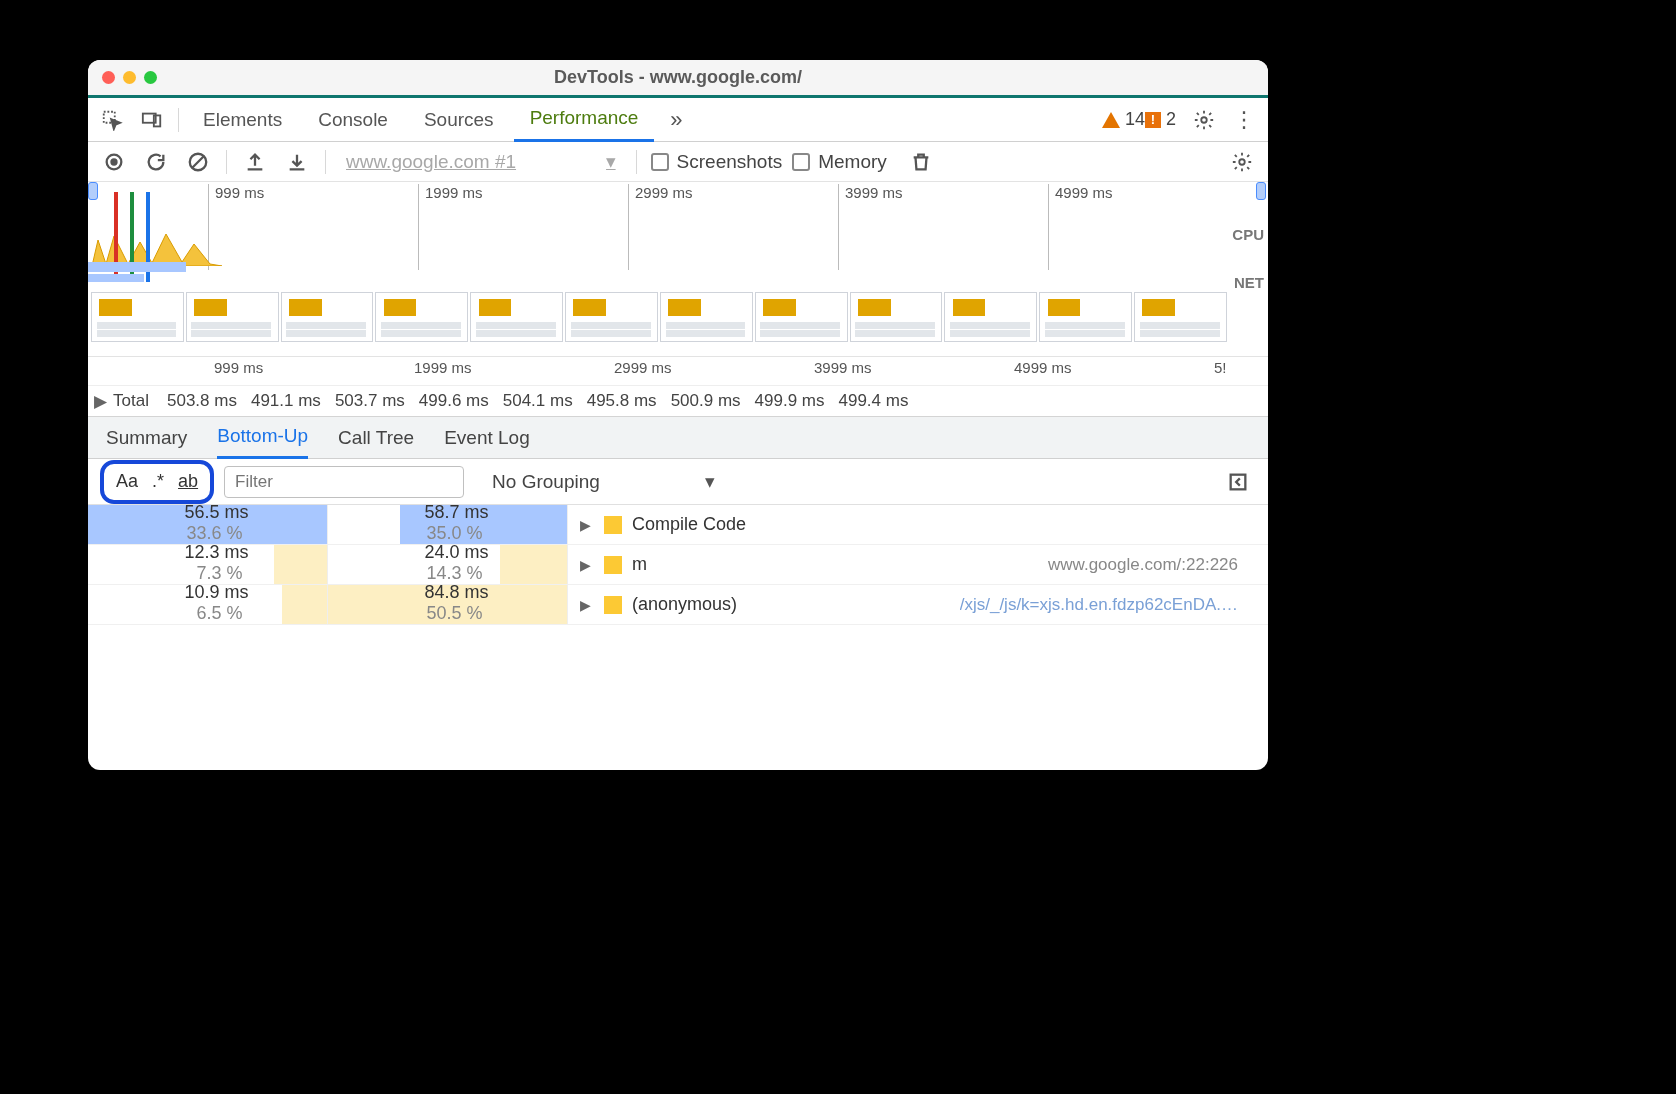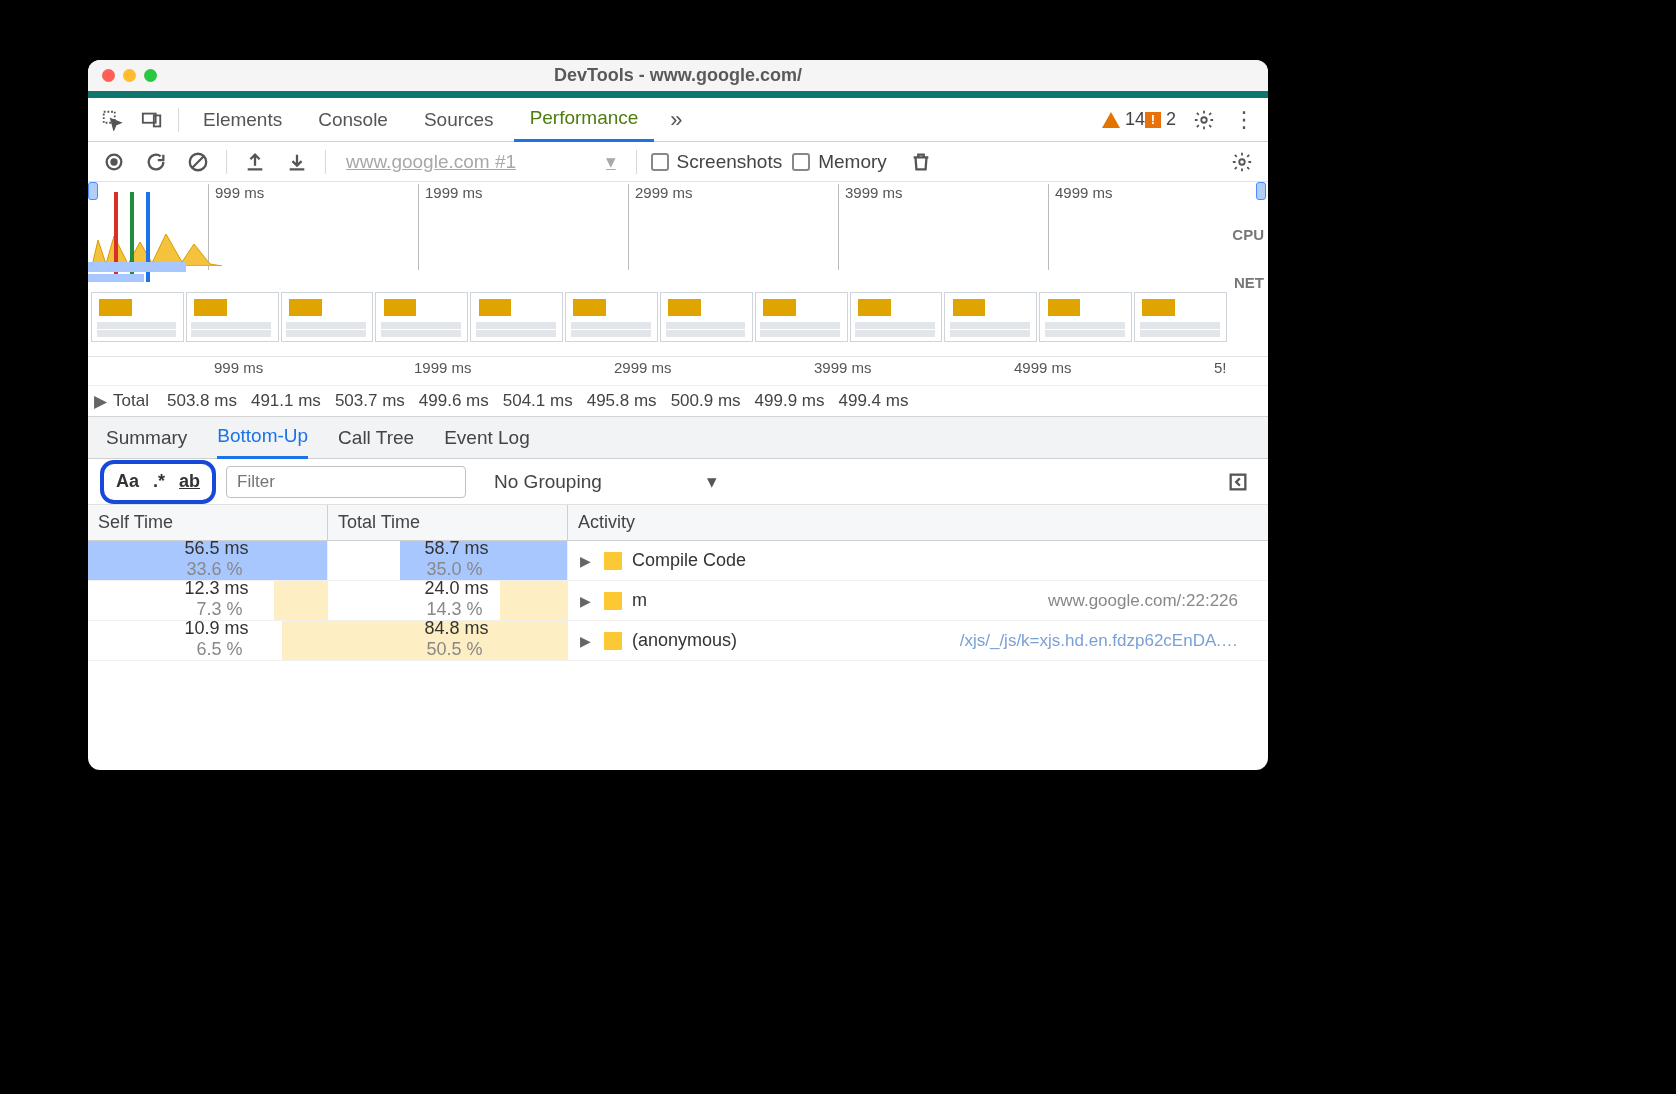--- a/index.html
+++ b/index.html
@@ -1,18 +1,18 @@
 <!DOCTYPE html>
 <html><head>
 <meta charset="utf-8">
 <style>
   * { box-sizing: border-box; margin: 0; padding: 0; font-family: -apple-system, BlinkMacSystemFont, "Segoe UI", Helvetica, Arial, sans-serif; }
   body { background: #000; width: 1676px; height: 1094px; overflow: hidden; }
   .window { position: absolute; left: 88px; top: 60px; width: 1180px; height: 710px; background: #fff; border-radius: 12px; box-shadow: 0 30px 60px rgba(0,0,0,.45); overflow: hidden; display: flex; flex-direction: column; }
-  .titlebar { height: 38px; display: flex; align-items: center; background: #f5f5f5; border-bottom: 7px solid #0f766e; position: relative; }
+  .titlebar { height: 38px; display: flex; align-items: center; background: #f5f5f5; border-bottom: 3px solid #0f766e; position: relative; }
   .traffic { display: flex; gap: 8px; margin-left: 14px; }
   .traffic span { width: 13px; height: 13px; border-radius: 50%; display: inline-block; }
   .tl-close { background: #ff5f57; }
   .tl-min { background: #febc2e; }
   .tl-max { background: #28c840; }
   .titletext { position: absolute; left: 0; right: 0; text-align: center; font-size: 18px; font-weight: 600; color: #5a5a5a; pointer-events: none; }
 
   .tabs { height: 44px; display: flex; align-items: center; border-bottom: 1px solid #d0d0d0; padding: 0 6px; gap: 4px; }
   .icon-btn { width: 36px; height: 36px; display: flex; align-items: center; justify-content: center; color: #555; border-radius: 4px; cursor: pointer; }
   .icon-btn svg { width: 22px; height: 22px; }
@@ -49,21 +49,21 @@
   .frames-row { height: 32px; display: flex; align-items: center; border-top: 1px solid #eee; border-bottom: 1px solid #d4d4d4; font-size: 17px; color: #444; padding-left: 6px; }
   .frames-row .arrow { margin-right: 6px; color: #666; }
   .frames-times { display: flex; gap: 0; margin-left: 18px; }
   .frames-times span { display: inline-block; margin-right: 14px; }
 
   .bottom-tabs { height: 42px; display: flex; align-items: center; gap: 30px; padding: 15px 18px; background: #f1f3f4; border-bottom: 1px solid #d0d0d0; font-size: 19px; color: #444; }
   .btab { cursor: pointer; height: 42px; display: flex; align-items: center; }
   .btab.active { color: #1a73e8; border-bottom: 3px solid #1a73e8; }
 
   .filter-row { height: 46px; display: flex; align-items: center; padding: 6px 12px; gap: 10px; border-bottom: 1px solid #e0e0e0; }
-  .highlight-box { border: 4px solid #1648d9; border-radius: 14px; height: 44px; display: flex; align-items: center; gap: 14px; padding: 16px 12px; font-size: 18px; color: #333; font-weight: 700; }
+  .highlight-box { border: 4px solid #1648d9; border-radius: 14px; height: 44px; display: flex; align-items: center; gap: 14px; padding: 16px 12px; font-size: 18px; color: #333; font-weight: 400; }
   .filter-input { height: 32px; width: 240px; border: 1px solid #c0c0c0; border-radius: 4px; padding: 0 10px; font-size: 17px; color: #333; }
   .grouping { font-size: 19px; color: #444; margin-left: 18px; }
   .grouping-caret { margin-left: 100px; color: #555; }
 
   .table-head { display: flex; height: 36px; background: #f6f7f9; border-bottom: 1px solid #d0d0d0; font-size: 18px; color: #444; }
   .col-self { width: 240px; border-right: 1px solid #d0d0d0; padding-left: 10px; display: flex; align-items: center; }
   .col-total { width: 240px; border-right: 1px solid #d0d0d0; padding-left: 10px; display: flex; align-items: center; }
   .col-act { flex: 1; padding-left: 10px; display: flex; align-items: center; }
 
   .table-body { flex: 1; overflow: hidden; }
@@ -269,25 +269,20 @@
     </span>
     <div class="spacer"></div>
     <div class="icon-btn">
         <svg viewBox="0 0 24 24" fill="none" stroke="#555" stroke-width="2.5">
           <rect x="4" y="4" width="16" height="16"></rect>
           <path d="M14 8l-4 4 4 4"></path>
         </svg>
       </div>
   </div>
 
-  <div class="table-head">
-    <div class="col-self">Self Time</div>
-    <div class="col-total">Total Time</div>
-    <div class="col-act">Activity</div>
-  </div>
 
   <div class="table-body">
 
     <div class="trow">
       <div class="cell-self">
         <div class="bar-bg" style="width:100%;"></div>
         <span class="ms">56.5 ms</span>
         <span class="pct">33.6 %</span>
       </div>
       <div class="cell-total">

